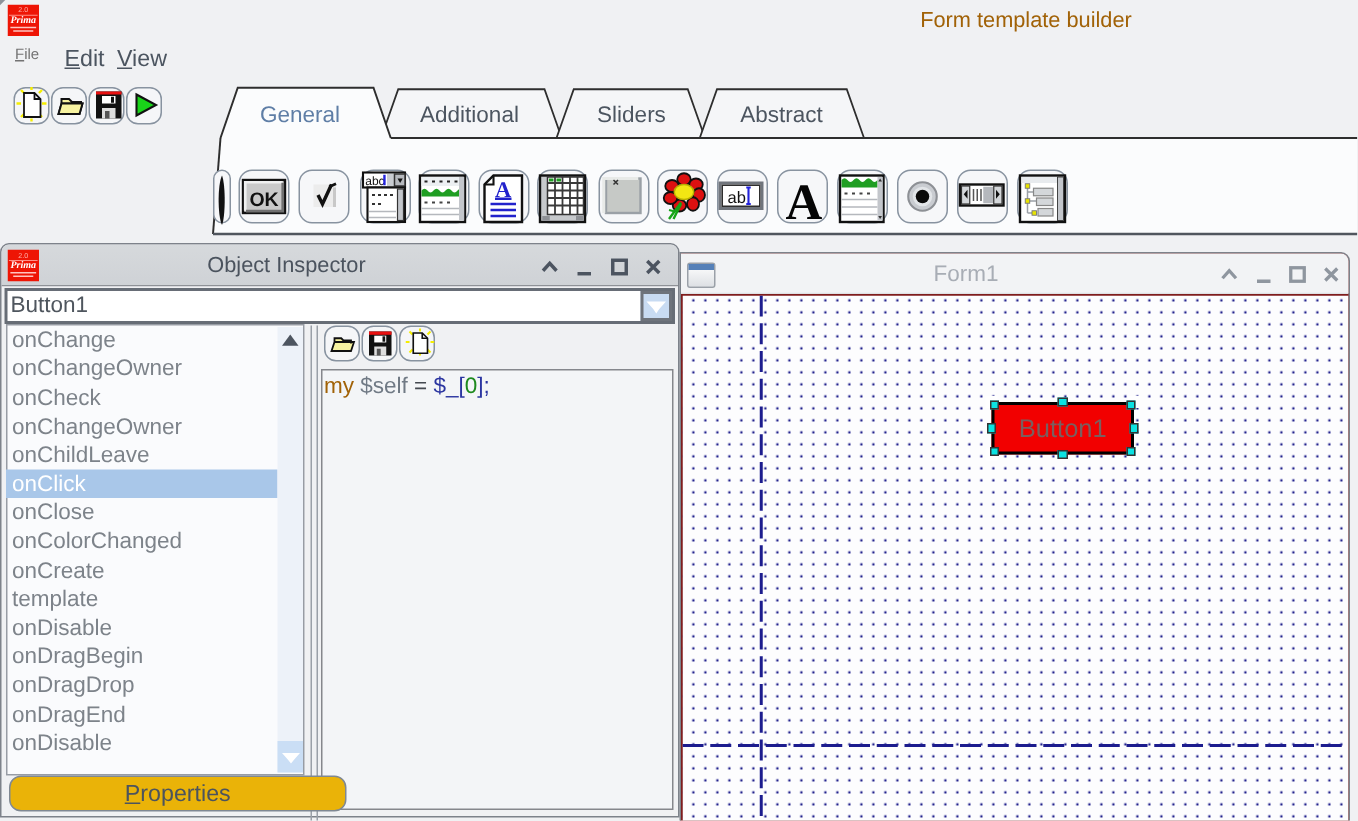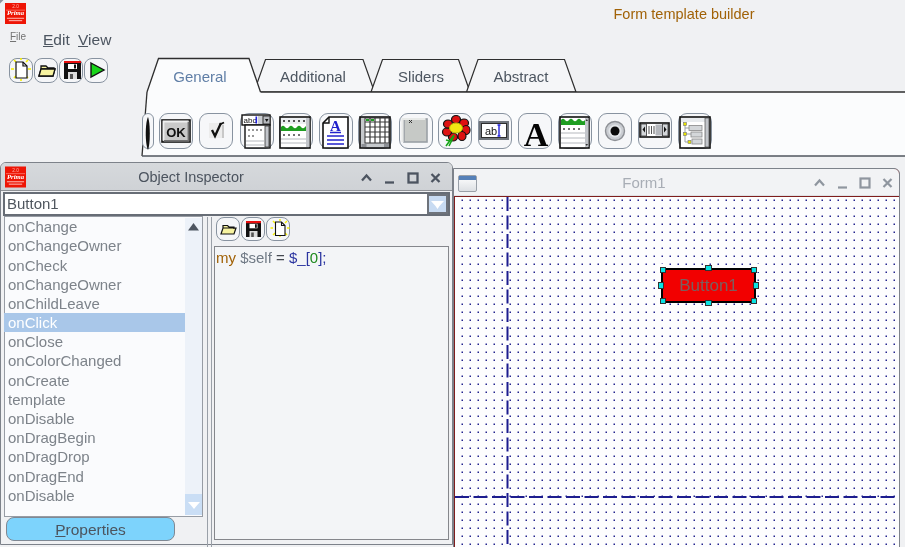--- a/index.html
+++ b/index.html
@@ -311,21 +311,21 @@
           <path d="M7 0 l0 -2 M2 2 l-2 -2 M0 7 l-2.5 0 M2 12 l-2 2 M7 14 l0 2 M12 12 l2 2 M14 7 l2.5 0 M12 2 l2 -2"></path>
         </g>
       <path d="M2.5 1 h6 l3.5 3.5 v10 h-9.5 z" fill="#fff" stroke="#111" stroke-width="1.1"></path>
       <path d="M8.5 1 v3.5 h3.5" fill="none" stroke="#111" stroke-width="1.1"></path>
     </g>
   </svg>
 
   <div class="abs" style="left:213px;top:83px;width:235px;height:294px;background:#f3f5f7;border:1px solid #85878c;"></div>
   <div class="abs" style="left:215px;top:86px;font-size:15px;white-space:pre;"><span style="color:#a16207">my</span> <span style="color:#707a85">$self</span> <span style="color:#444950">=</span> <span style="color:#2b35a0">$_[</span><span style="color:#1e8a1e">0</span><span style="color:#2b35a0">];</span></div>
 
-  <div class="abs" style="left:5px;top:354px;width:169px;height:24px;background:#7dd3fc;border:1.5px solid #7f8893;border-radius:8px;text-align:center;font-size:15.5px;color:#4c545e;line-height:23px;"><u>P</u>roperties</div>
+  <div class="abs" style="left:5px;top:354px;width:225px;height:24px;background:#eab308;border:1.5px solid #7f8893;border-radius:8px;text-align:center;font-size:15.5px;color:#4c545e;line-height:23px;"><u>P</u>roperties</div>
 </div>
 
 <div class="abs" style="left:453px;top:168px;width:447px;height:383px;background:#7f1d1d;border:1px solid #7d828a;border-radius:0 6px 0 0;">
 
   <div class="abs" style="left:0;top:0;width:445px;height:27px;background:#f2f3f5;border-bottom:1px solid #dfe2e5;border-radius:0 5px 0 0;"></div>
   <div class="abs" style="left:4px;top:6px;width:19px;height:17px;background:linear-gradient(#ffffff,#dde0e4);border:1px solid #9aa0a8;border-radius:2px;"></div>
   <div class="abs" style="left:5px;top:7px;width:17px;height:3.5px;background:#5580b8;"></div>
   <div class="abs" style="left:110px;top:5px;width:160px;height:17px;color:#a8adb5;font-size:15px;text-align:center;">Form1</div>
   <svg class="abs" style="left:357px;top:6px;" width="85" height="16" viewBox="0 0 85 16">
     <g stroke="#8f969f" stroke-width="2.2" fill="none">

